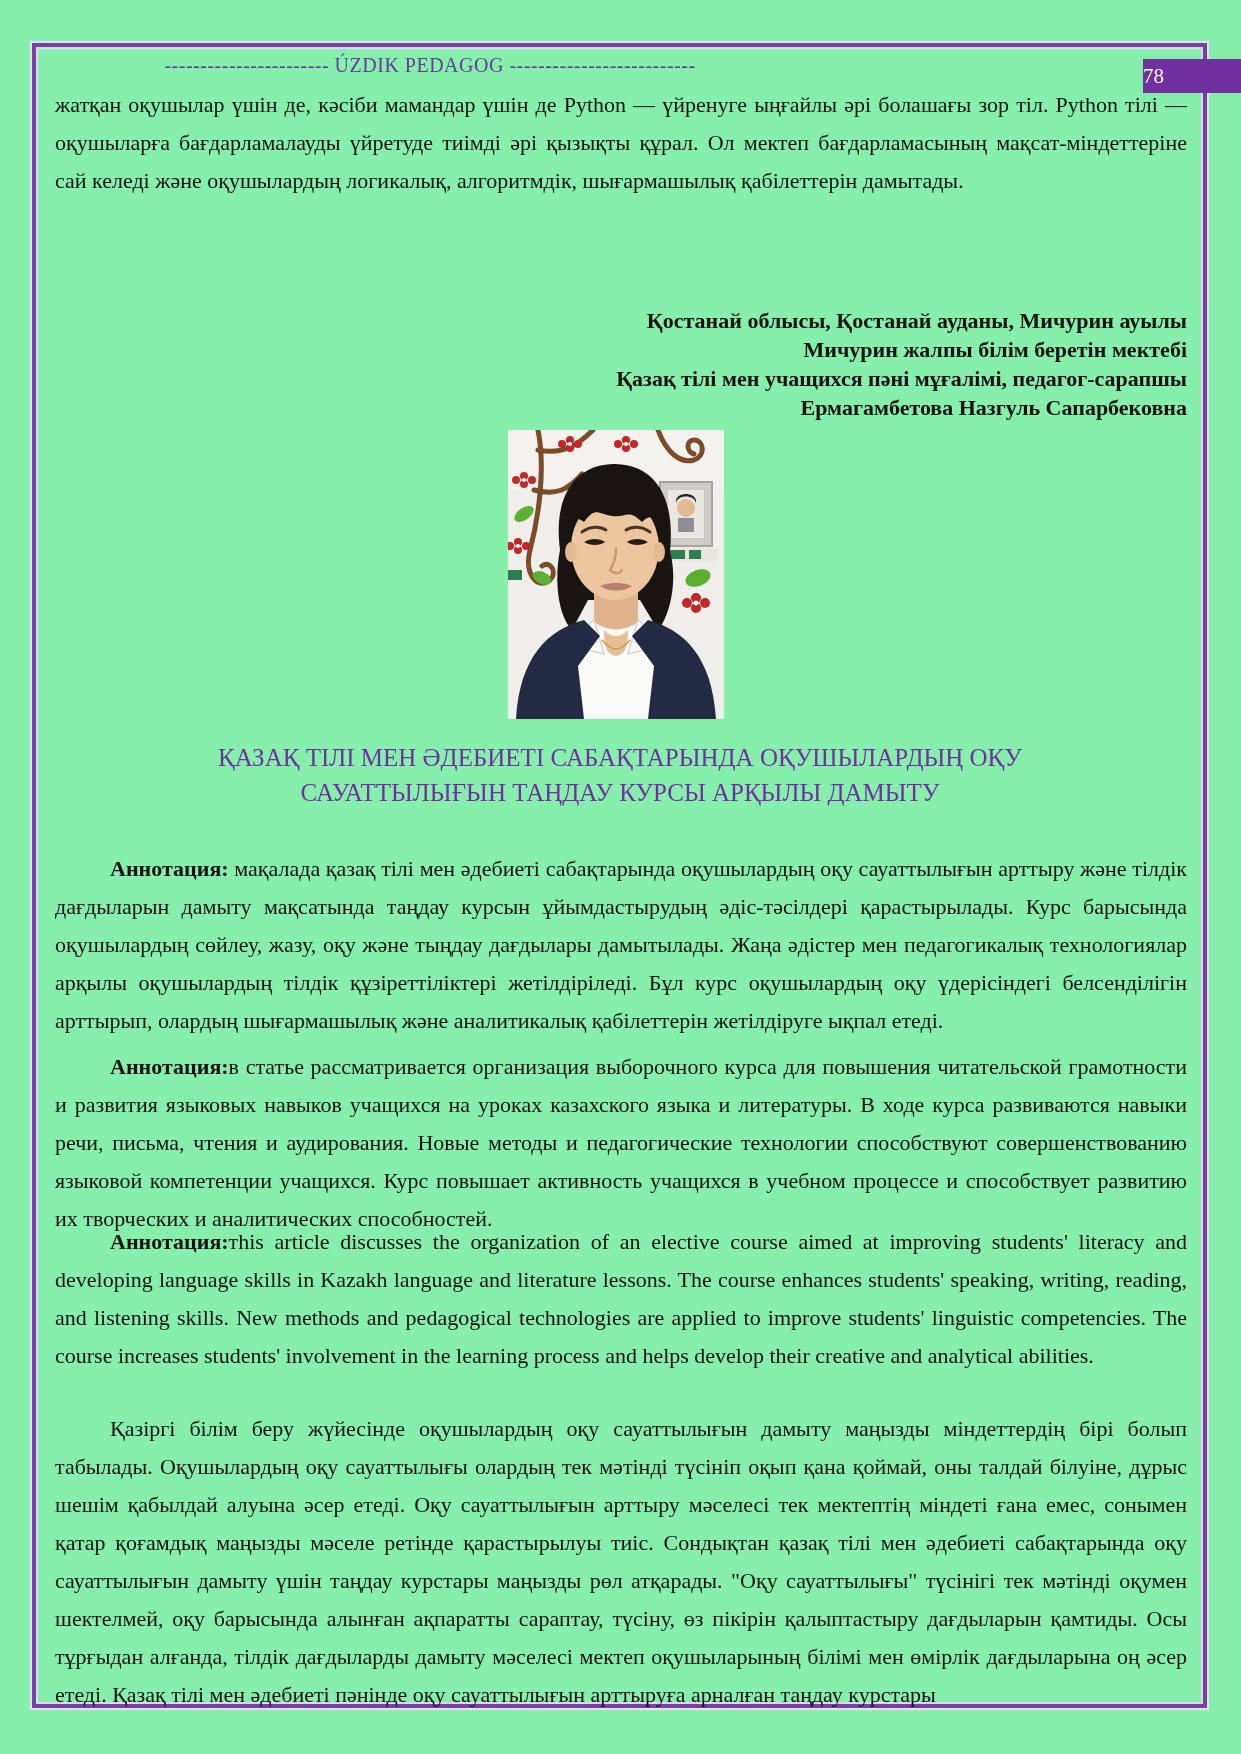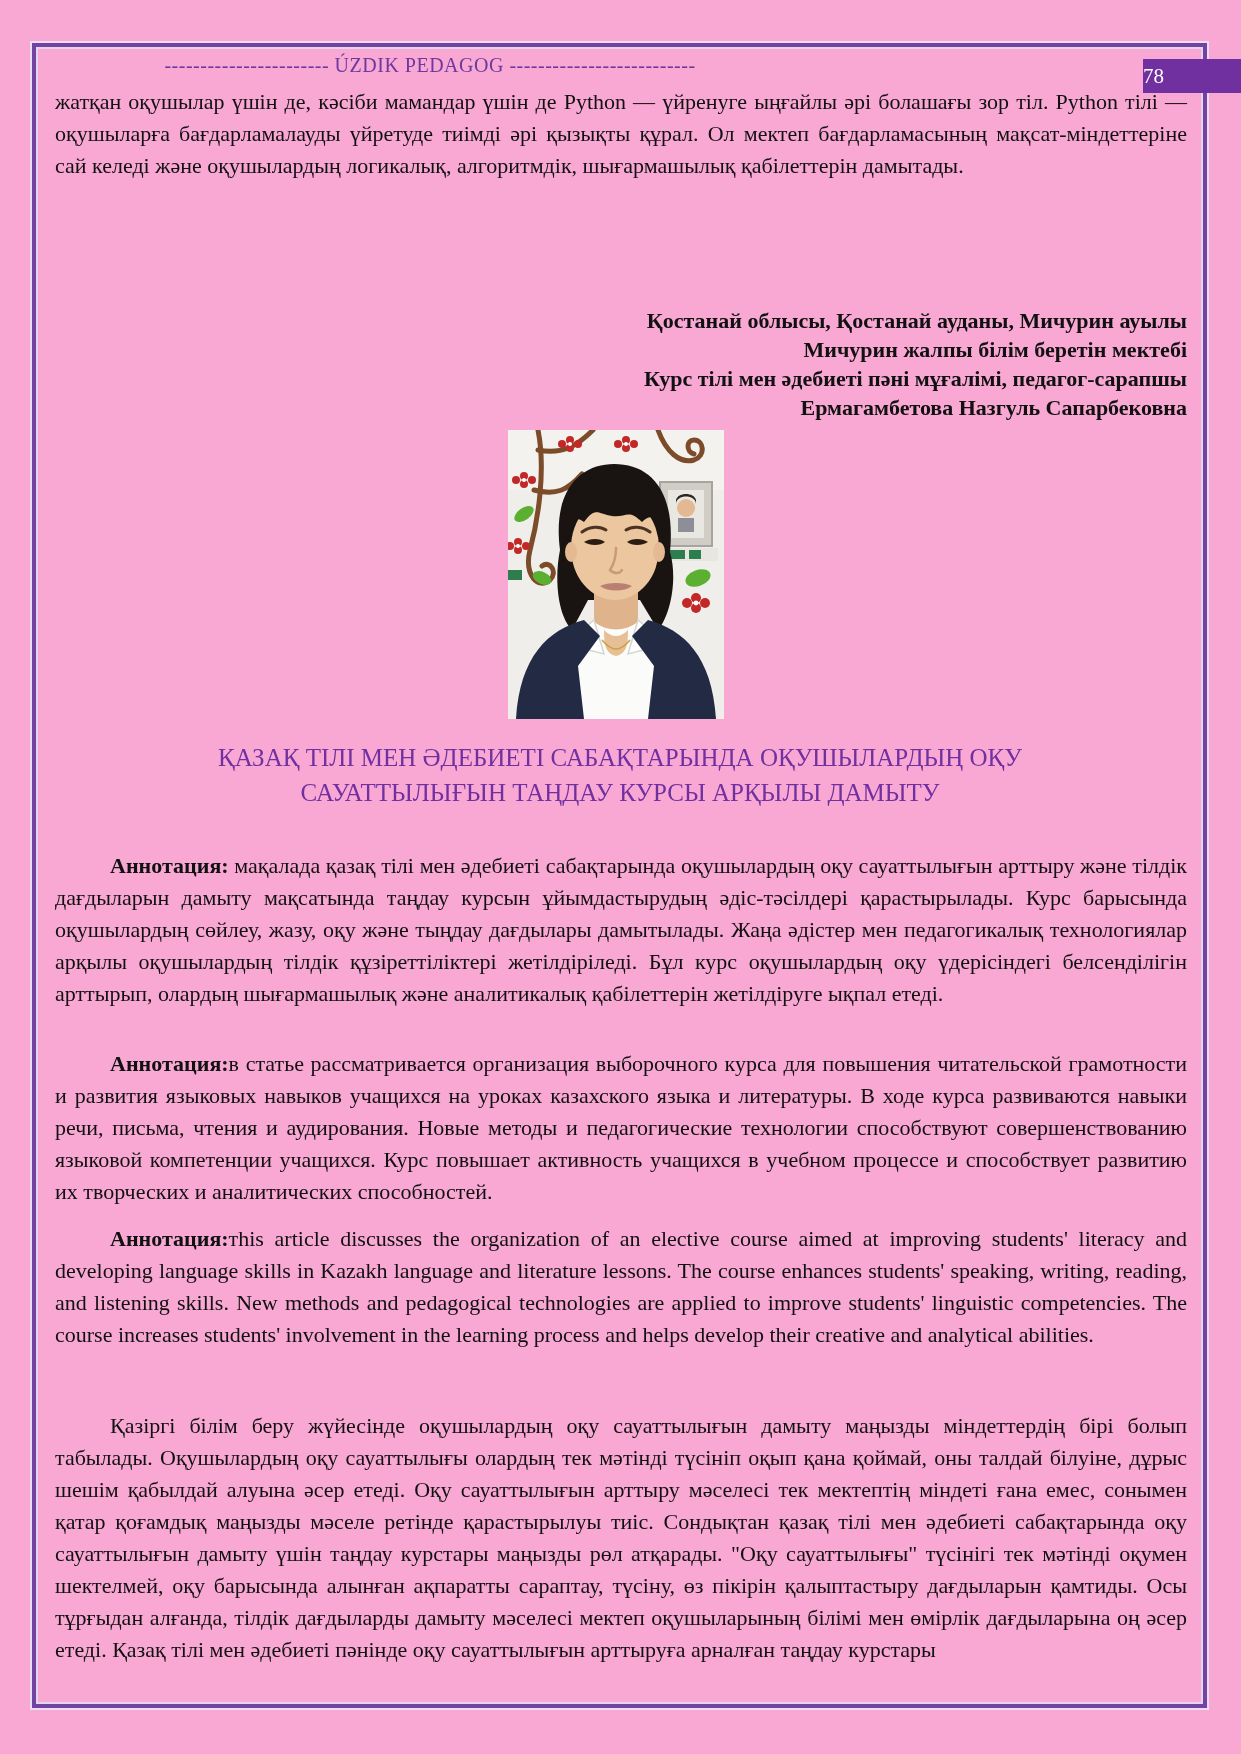--- a/index.html
+++ b/index.html
@@ -1,20 +1,20 @@
 <!DOCTYPE html>
 <html><head>
 <meta charset="utf-8">
 <style>
   * { margin:0; padding:0; box-sizing:border-box; }
   html,body { background:#ffffff; }
   .page {
     position:relative;
     width:1241px; height:1754px;
-    background:#f9a8d4;
+    background:#86efac;
     font-family:"Liberation Serif", serif;
     color:#111;
     overflow:hidden;
   }
   .border-frame {
     position:absolute; left:32px; top:43px;
     width:1175px; height:1665px;
     border:4px solid #7243a0;
     box-shadow:0 0 0 2px #e3d5f0 inset, 0 0 0 2px #e9def3;
     pointer-events:none;
@@ -27,21 +27,21 @@
     white-space:nowrap;
   }
   .page-number-box {
     position:absolute; left:1143px; top:59px; width:98px; height:34px;
     background:#7030A0; color:#fff;
     display:flex; align-items:center; 
     font-size:21px;
   }
   .txt {
     position:absolute; left:55px; width:1132px;
-    font-size:22px; line-height:32px;
+    font-size:22px; line-height:38px;
     text-align:justify;
   }
   .intro { top:86px; }
   .author-block {
     position:absolute; left:55px; width:1132px; top:306px;
     text-align:right; font-weight:bold;
     font-size:22px; line-height:29px;
   }
   .photo-wrap {
     position:absolute; left:508px; top:430px; width:216px; height:289px;
@@ -72,21 +72,21 @@
 
   <div class="page-number-box">
     <span>78</span>
   </div>
 
   <p class="txt intro">жатқан оқушылар үшін де, кәсіби мамандар үшін де Python — үйренуге ыңғайлы әрі болашағы зор тіл. Python тілі — оқушыларға бағдарламалауды үйретуде тиімді әрі қызықты құрал. Ол мектеп бағдарламасының мақсат-міндеттеріне сай келеді және оқушылардың логикалық, алгоритмдік, шығармашылық қабілеттерін дамытады.</p>
 
   <div class="author-block">
     <div>Қостанай облысы, Қостанай ауданы, Мичурин ауылы</div>
     <div>Мичурин жалпы білім беретін мектебі</div>
-    <div>Курс тілі мен әдебиеті пәні мұғалімі, педагог-сарапшы</div>
+    <div>Қазақ тілі мен учащихся пәні мұғалімі, педагог-сарапшы</div>
     <div>Ермагамбетова Назгуль Сапарбековна</div>
   </div>
 
   <div class="photo-wrap">
     <svg width="216" height="289" viewBox="0 0 216 289" xmlns="http://www.w3.org/2000/svg">
 
       <rect x="0" y="0" width="216" height="289" fill="#f0eeea"></rect>
       <rect x="0" y="0" width="216" height="60" fill="#f4f2ee"></rect>
 
       <g stroke="#7b4b2a" stroke-width="5" fill="none" stroke-linecap="round">

